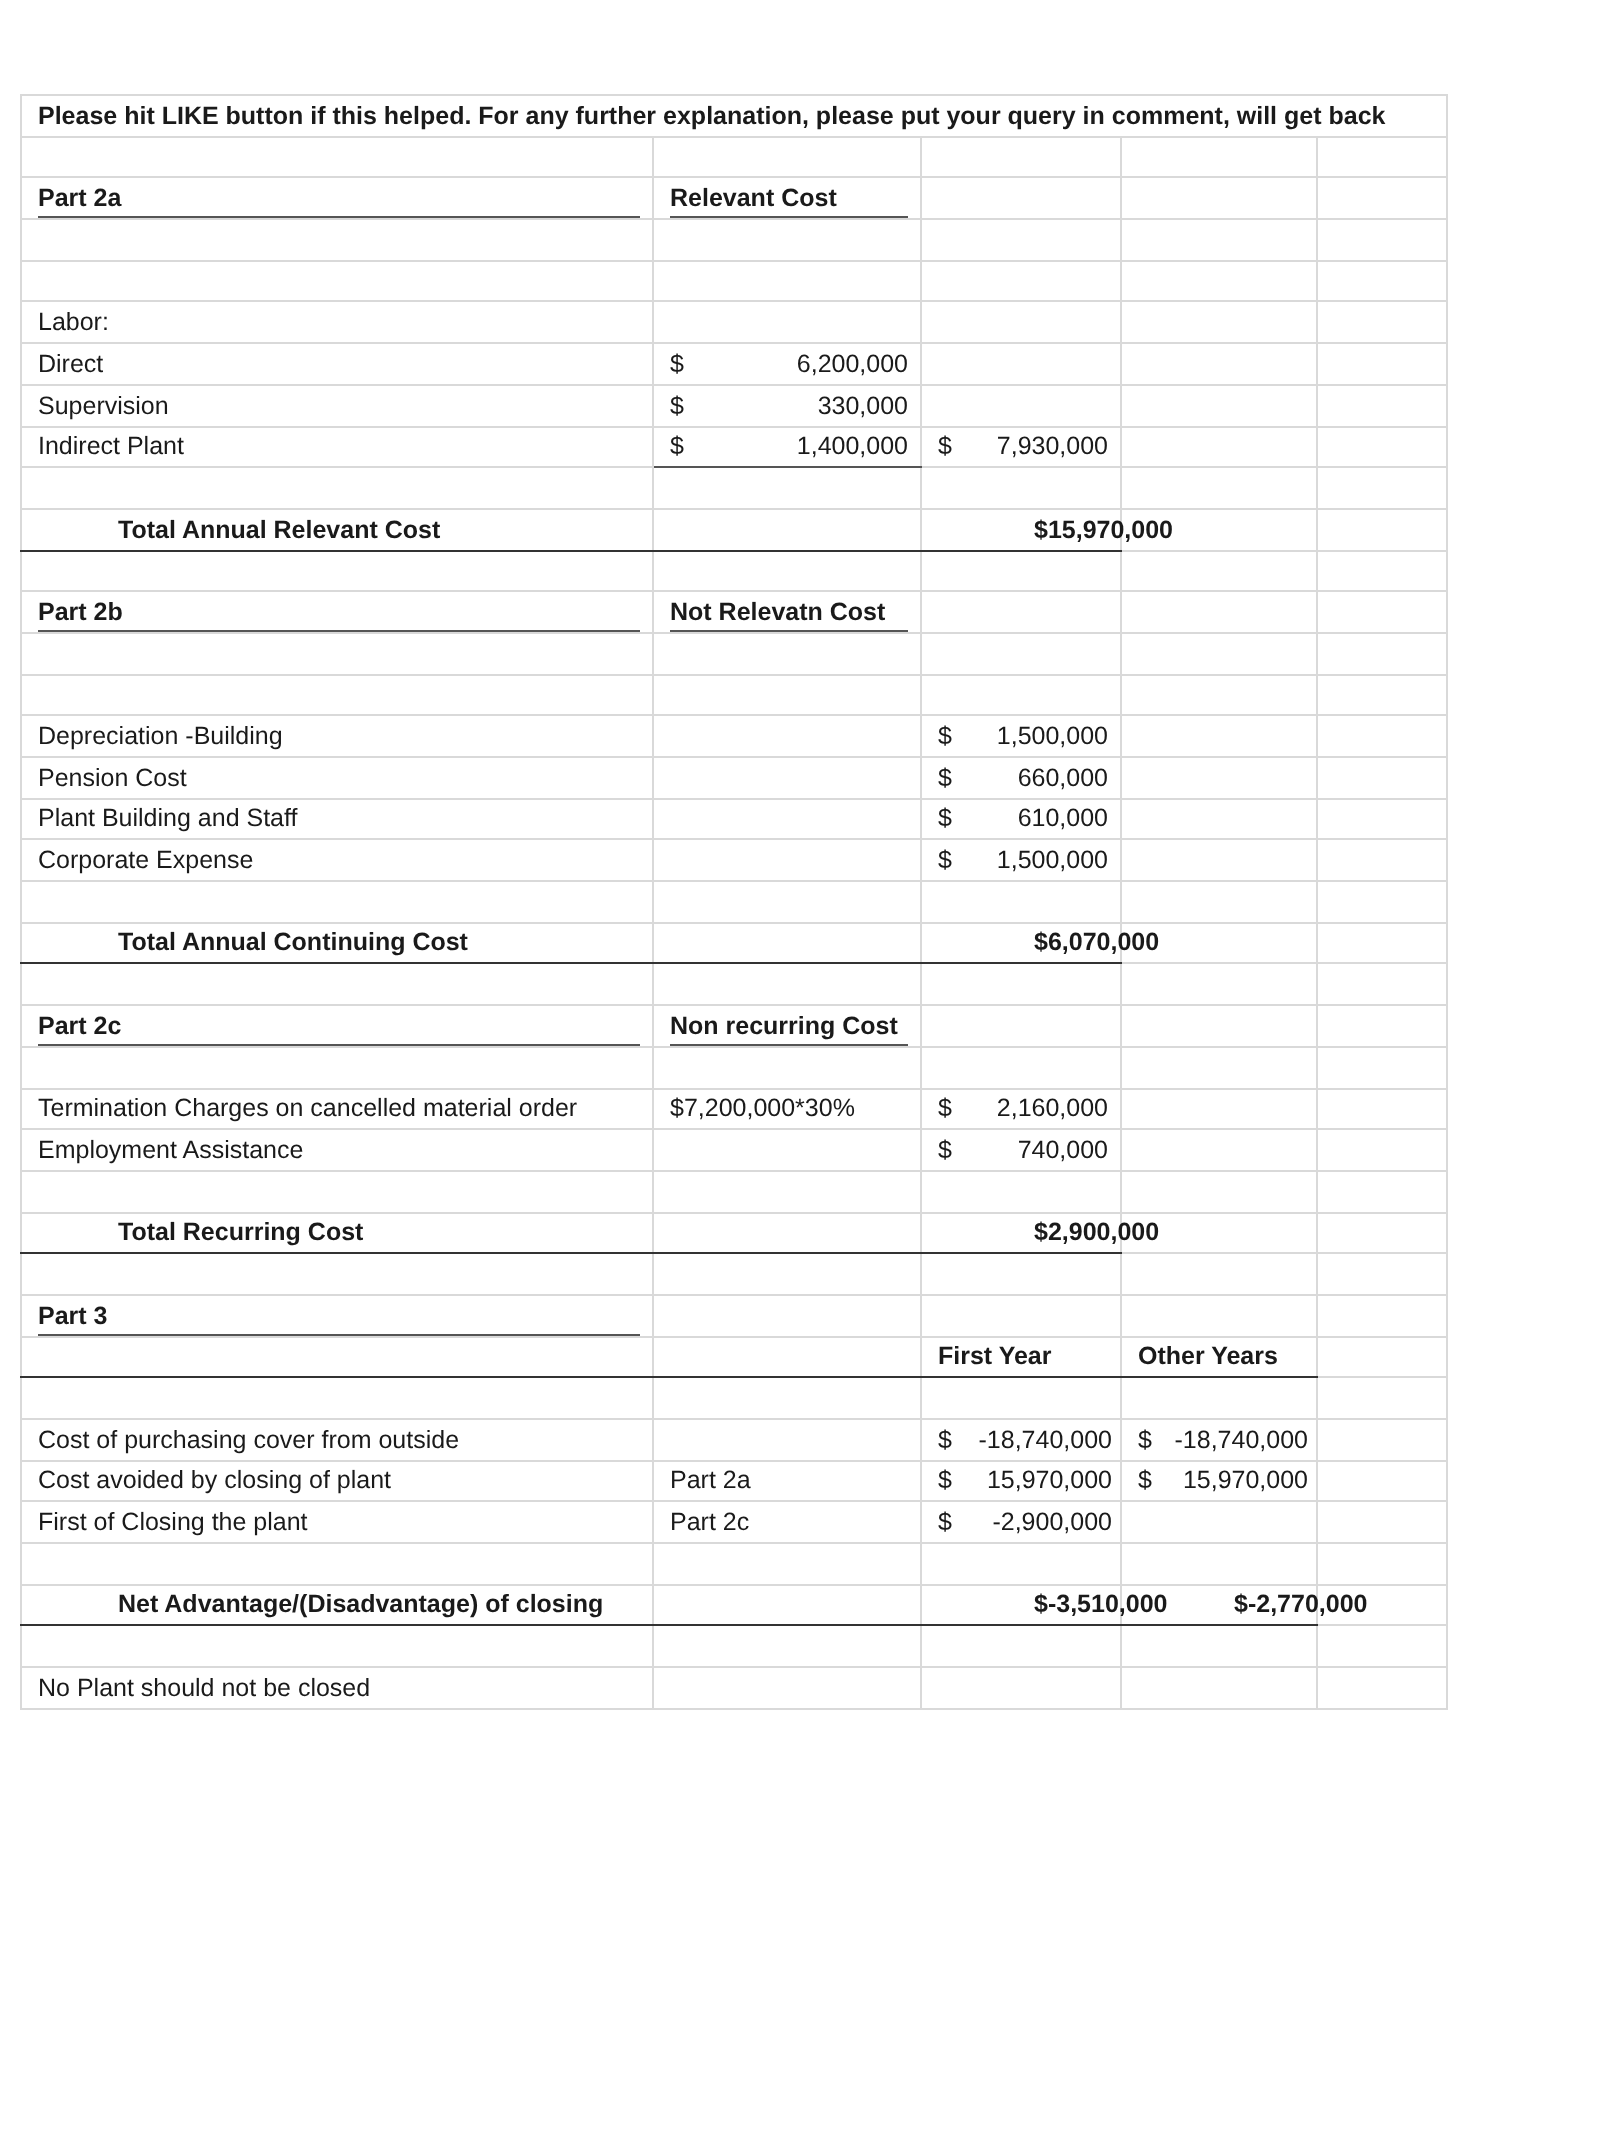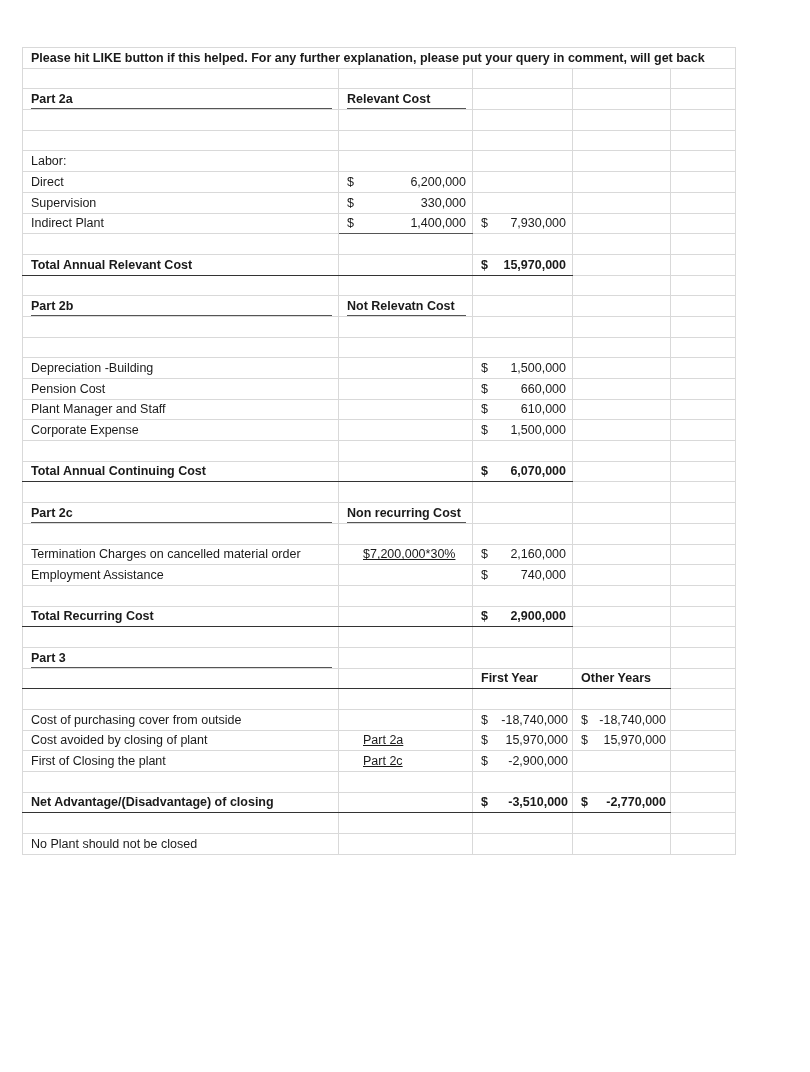--- a/index.html
+++ b/index.html
@@ -1,36 +1,36 @@
 <!DOCTYPE html>
 <html><head>
 <meta charset="utf-8">
 <style>
   html, body { margin: 0; padding: 0; background: #ffffff; }
   body { width: 810px; height: 1072px; position: relative; overflow: hidden;
          font-family: "Liberation Sans", sans-serif; color: #1a1a1a; }
-  #sheet { position: absolute; left: 22px; top: 47px; width: 713px; }
+  #sheet { position: absolute; left: 10px; top: 47px; width: 713px; }
   table { border-collapse: collapse; table-layout: fixed; width: 713px; }
   col.c1 { width: 316px; } col.c2 { width: 134px; } col.c3 { width: 100px; }
   col.c4 { width: 98px; } col.c5 { width: 65px; }
   td { height: 19.7px; padding: 0; border: 1px solid #d9d9d9; font-size: 12.5px;
        line-height: 19px; white-space: nowrap; overflow: visible; vertical-align: bottom; }
   td.lbl { padding-left: 8px; }
   tr.banner td { border-top: 1px solid #d9d9d9; font-weight: bold; overflow: hidden;
                  padding-left: 8px; font-size: 12.5px; }
   .b { font-weight: bold; }
   .money { display: flex; justify-content: space-between; padding: 0 6px 0 8px; }
   .money.wide { padding-right: 4px; }
   .ul { display: inline-block; border-bottom: 1.5px solid #555; line-height: 17px; }
   td.ul-cell { padding: 0 6px 0 8px; }
   td.ul-cell .ul { display: block; }
-  tr.total td.t { border-top: 1.5px solid #333; border-bottom: 1.5px solid #333; }
+  tr.total td.t { border-top: 1.5px solid #333; border-bottom: 1.5px solid #333; padding-left: 48px; }
   tr.hdrline td.t { border-bottom: 1.5px solid #333; }
   td.sub { border-bottom: 1.5px solid #555; }
-  .txt2 { padding-left: 24px; text-decoration: underline; }
+  .txt2 { padding-left: 8px; }
 </style>
 </head>
 <body>
 
 <div id="sheet">
 <table>
   <colgroup>
         <col class="c1">
         <col class="c2">
         <col class="c3">
@@ -194,21 +194,21 @@
     <td>
             <div class="money">
               <span>$</span>
               <span>660,000</span>
             </div>
           </td>
     <td></td>
           <td></td>
   </tr>
   <tr>
-    <td class="lbl">Plant Manager and Staff</td>
+    <td class="lbl">Plant Building and Staff</td>
           <td></td>
     <td>
             <div class="money">
               <span>$</span>
               <span>610,000</span>
             </div>
           </td>
     <td></td>
           <td></td>
   </tr>

